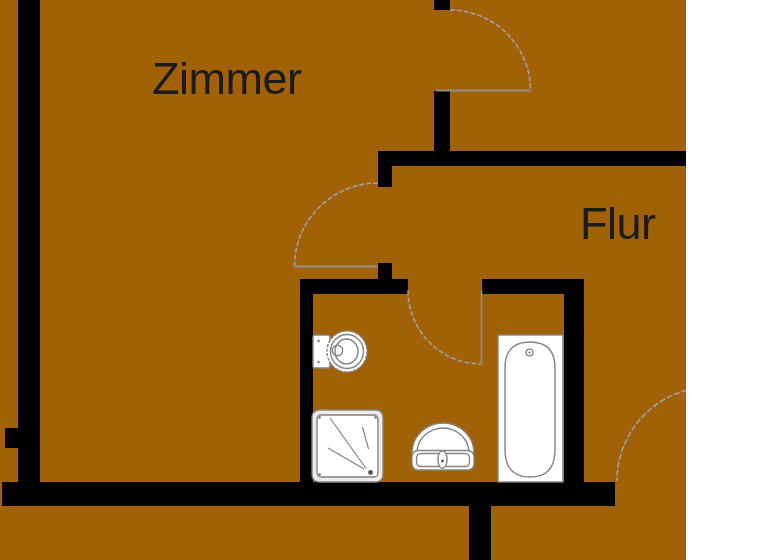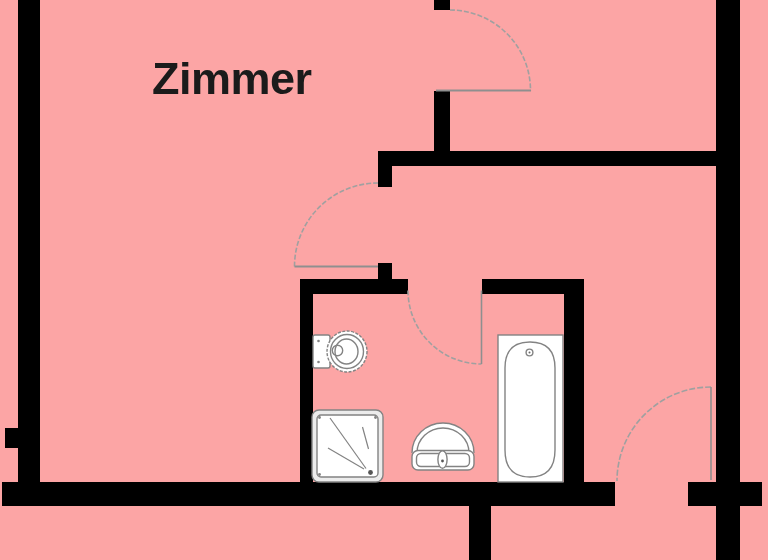--- a/index.html
+++ b/index.html
@@ -1,22 +1,21 @@
 <!DOCTYPE html>
 <html><head>
 <meta charset="utf-8">
 <style>
   html,body{margin:0;padding:0;background:#fff;}
   .plan{
     position:relative;
-    width:768px;height:560px;
-    background:#fca5a5;
+    width:686px;height:560px;
+    background:#a16207;
     overflow:hidden;
     font-family:"Liberation Sans", sans-serif;
-    font-weight:bold;
   }
   .wall{position:absolute;background:#000;}
   .gfx{position:absolute;left:0;top:0;width:768px;height:560px;}
   .label{
     position:absolute;
     color:#1b1b1b;
     font-size:45px;
     line-height:1;
     letter-spacing:-0.5px;
     white-space:nowrap;
@@ -100,15 +99,16 @@
     <g fill="none" stroke="#838383" stroke-width="1.4">
       <rect x="498" y="335" width="65" height="147" fill="#ffffff"></rect>
       <path d="M505,368 Q505,342 530,342 Q555,342 555,368 L555,450 Q555,477 530,477 Q505,477 505,450 Z"></path>
       <circle cx="529.5" cy="352.5" r="3.4"></circle>
       <circle cx="529.5" cy="352.5" r="1" fill="#666666" stroke="none"></circle>
     </g>
   </svg>
 
   <div class="label" style="left:152px;top:56px;">Zimmer</div>
 
+  <div class="label" style="left:580px;top:201px;">Flur</div>
 
 
 </div>
 
 </body></html>

